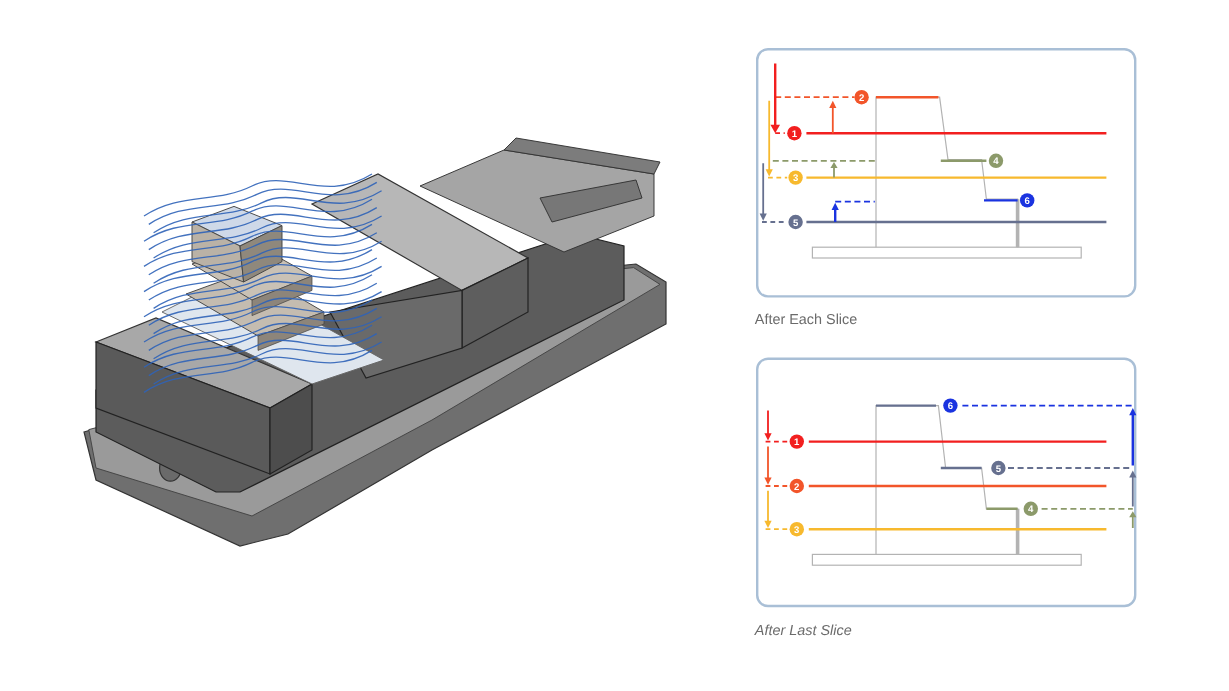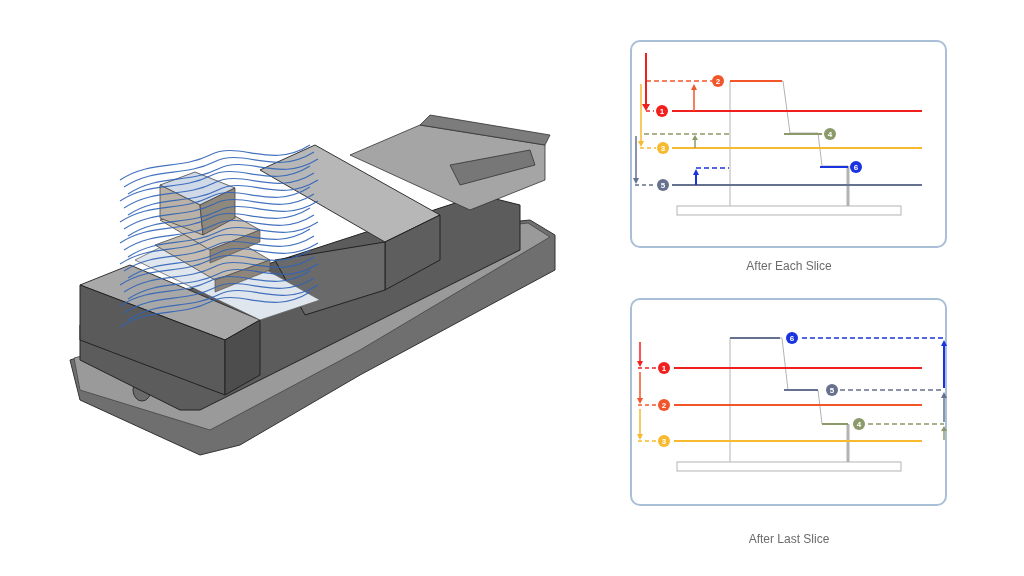--- a/index.html
+++ b/index.html
@@ -1,20 +1,20 @@
 <!DOCTYPE html>
 <html><head>
 <meta charset="utf-8">
 <style>
   html, body { margin:0; padding:0; background:#ffffff; }
   body { width:1024px; height:576px; position:relative; overflow:hidden; font-family:"Liberation Sans", sans-serif; }
   .vise { position:absolute; left:60px; top:110px; width:540px; height:380px; }
   .panel { position:absolute; left:630px; width:317px; height:208px; border:2px solid #a9bfd6; border-radius:10px; background:#fff; box-sizing:border-box; }
   .panel svg { position:absolute; left:0; top:0; }
-  .caption { position:absolute; width:320px; left:629px; text-align:center; font-size:12px; color:#6b6b6b; }
+  .caption { position:absolute; width:320px; left:629px; font-size:12px; color:#6b6b6b; }
   .badge-text { font-family:"Liberation Sans", sans-serif; font-size:8px; font-weight:bold; fill:#fff; }
 </style>
 </head>
 <body>
 
 <svg class="vise" viewBox="0 0 540 380">
 
   <path d="M10 250 L60 235 L420 115 L470 110 L495 125 L495 160 L300 265 L180 335 L140 345 L20 290 Z" fill="#6f6f6f" stroke="#333" stroke-width="1"></path>
   <path d="M14 248 L60 236 L420 118 L468 113 L490 127 L300 240 L150 320 L20 280 Z" fill="#9a9a9a" stroke="#444" stroke-width="0.8"></path>
 
@@ -218,13 +218,13 @@
     <g>
         <circle cx="200" cy="90" r="6" fill="#66708f"></circle>
         <text class="badge-text" x="200" y="93" text-anchor="middle">5</text>
       </g>
     <g>
         <circle cx="160" cy="38" r="6" fill="#1a33e0"></circle>
         <text class="badge-text" x="160" y="41" text-anchor="middle">6</text>
       </g>
   </svg>
 </div>
-<div class="caption" style="top:532px;">After Last Slice</div>
+<div class="caption" style="top:518px;font-style:italic;">After Last Slice</div>
 
 </body></html>

